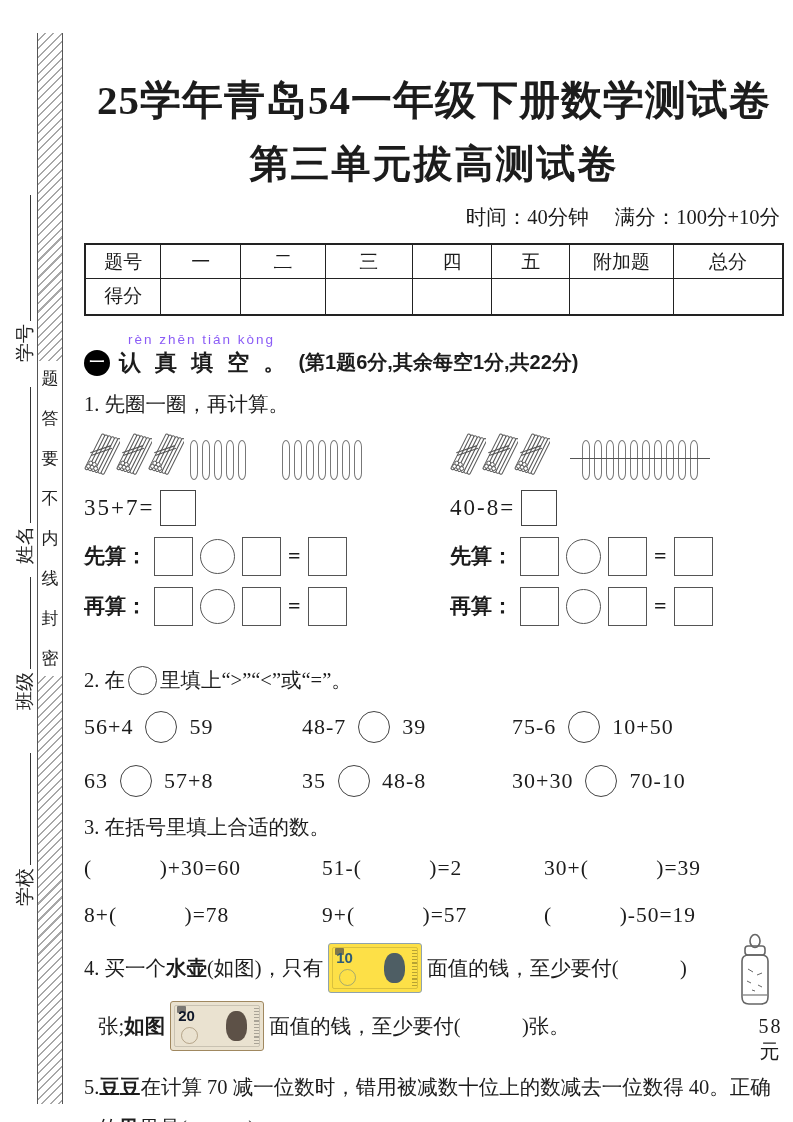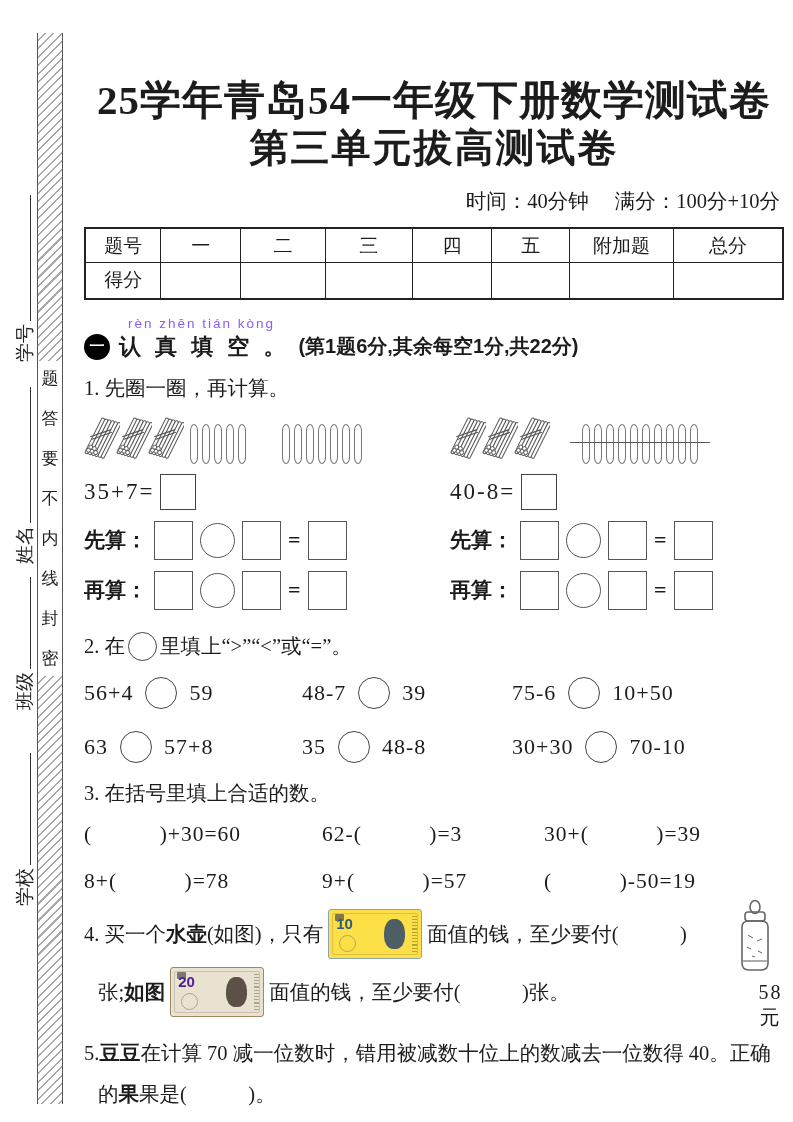--- a/index.html
+++ b/index.html
@@ -15,21 +15,21 @@
   .hatch-bottom{flex:1;}
   .seal-chars{display:flex;flex-direction:column;gap:23px;padding:9px 0;font-size:17px;color:#222;}
   .seal-chars span{line-height:1;}
   .side-field{position:absolute;left:12px;height:24px;white-space:nowrap;
               transform:rotate(-90deg);transform-origin:0 0;font-size:19px;color:#222;}
   .fline{display:inline-block;height:5px;border-bottom:1.6px solid #333;margin-left:3px;}
 
   
   .main{position:absolute;left:84px;top:76px;width:700px;}
   .title{font-size:41px;font-weight:bold;text-align:center;line-height:1.18;letter-spacing:1px;}
-  .subtitle{font-size:39px;font-weight:bold;text-align:center;line-height:1.15;margin-top:2px;letter-spacing:2px;}
+  .subtitle{font-size:39px;font-weight:bold;text-align:center;line-height:1.15;margin-top:18px;letter-spacing:2px;}
   .exam-info{margin-top:16px;text-align:right;font-size:20.5px;padding-right:4px;}
   .exam-info .gap{display:inline-block;width:26px;}
 
   table.score{width:100%;border-collapse:collapse;margin-top:12px;border:2px solid #222;}
   table.score td{border:1.5px solid #222;text-align:center;font-size:19px;height:33px;padding:0 2px;}
 
   .pinyin{margin:16px 0 0 44px;font-size:13.5px;font-family:"Liberation Sans","DejaVu Sans",sans-serif;
           letter-spacing:2px;color:#8b5cf6;}
   .sec-line{display:flex;align-items:center;gap:9px;margin-top:1px;
             font-family:"Liberation Sans","DejaVu Sans",sans-serif;font-weight:bold;}
@@ -54,21 +54,21 @@
   .eq-row{display:grid;grid-template-columns:366px auto;margin-top:8px;align-items:center;font-size:23px;}
   .eq-row .cell{display:flex;align-items:center;letter-spacing:2px;}
   .ansbox{display:inline-block;width:34px;height:34px;border:1.5px solid #444;margin-left:6px;background:#fff;}
 
   .calc-row{display:grid;grid-template-columns:366px auto;margin-top:11px;align-items:center;}
   .calc{display:flex;align-items:center;gap:7px;font-size:21px;font-weight:bold;}
   .sq{display:inline-block;width:37px;height:37px;border:1.5px solid #555;background:#fff;}
   .circ{display:inline-block;width:33px;height:33px;border:1.5px solid #555;border-radius:50%;background:#fff;}
   .eqs{font-size:22px;}
 
-  .q2-head{display:flex;align-items:center;gap:3px;margin-top:22px;font-size:20.5px;}
+  .q2-head{display:flex;align-items:center;gap:3px;margin-top:40px;font-size:20.5px;}
   .inline-circ{display:inline-block;width:27px;height:27px;border:1.4px solid #444;border-radius:50%;background:#fff;}
   .cmp-grid{display:grid;grid-template-columns:218px 210px auto;row-gap:22px;margin-top:16px;}
   .cmp{display:flex;align-items:center;gap:12px;font-size:22px;letter-spacing:1px;}
   .cmp-circ{display:inline-block;width:30px;height:30px;border:1.4px solid #444;border-radius:50%;background:#fff;flex:0 0 auto;}
 
   .q3-grid{display:grid;grid-template-columns:238px 222px auto;row-gap:18px;margin-top:12px;font-size:21.5px;letter-spacing:1px;}
 
   
   .q4{position:relative;margin-top:14px;padding-right:86px;}
   .q4-line{display:flex;align-items:center;flex-wrap:wrap;font-size:20.5px;}
@@ -78,21 +78,21 @@
   .bill .denom{position:absolute;left:7px;top:5px;font-size:15px;font-weight:bold;
                font-family:"Liberation Sans","DejaVu Sans",sans-serif;}
   .bill .portrait{position:absolute;right:16px;top:9px;width:21px;height:30px;border-radius:45% 45% 42% 42%;}
   .bill .crest{position:absolute;left:6px;top:4px;width:9px;height:7px;background:#4a4a4a;opacity:.7;border-radius:1px;}
   .bill .flower{position:absolute;left:10px;bottom:6px;width:15px;height:15px;border-radius:50%;opacity:.55;}
   .bill .strip{position:absolute;right:4px;top:4px;bottom:4px;width:5px;
                background:repeating-linear-gradient(0deg,transparent 0 2px,rgba(0,0,0,.28) 2px 3.2px);}
   .bill-10{background:#fde047;border:1px solid #8fa3ad;color:#2e5b76;}
   .bill-10 .portrait{background:#4e5e64;}
   .bill-10 .flower{border:1.2px solid #5f7d8a;}
-  .bill-20{background:#eae2d0;border:1px solid #a08860;color:#4c1d95;}
+  .bill-20{background:#eae2d0;border:1px solid #a08860;color:#0f172a;}
   .bill-20 .portrait{background:#5d5147;}
   .bill-20 .flower{border:1.2px solid #8a7350;}
   .kettle-fig{position:absolute;right:-4px;top:-10px;width:66px;text-align:center;}
   .kettle-price{font-size:20px;margin-top:0px;letter-spacing:2px;margin-left:31px;}
 
   .q5{margin-top:16px;font-size:20.5px;line-height:1.95;}
   .q5-line2{margin-left:14px;}
 </style>
 </head>
 <body>
@@ -467,21 +467,21 @@
       <div class="cmp">
           <span>30+30</span>
           <span class="cmp-circ"></span>
           <span>70-10</span>
         </div>
     </div>
 
     <div class="qtext" style="margin-top:16px;">3. 在括号里填上合适的数。</div>
     <div class="q3-grid">
       <span>(　　　)+30=60</span>
-      <span>62-(　　　)=3</span>
+      <span>51-(　　　)=2</span>
       <span>30+(　　　)=39</span>
       <span>8+(　　　)=78</span>
       <span>9+(　　　)=57</span>
       <span>(　　　)-50=19</span>
     </div>
 
     <div class="q4">
       <div class="q4-line">
         <span>4. 买一个</span>
           <span class="bold-hei">水壶</span>

